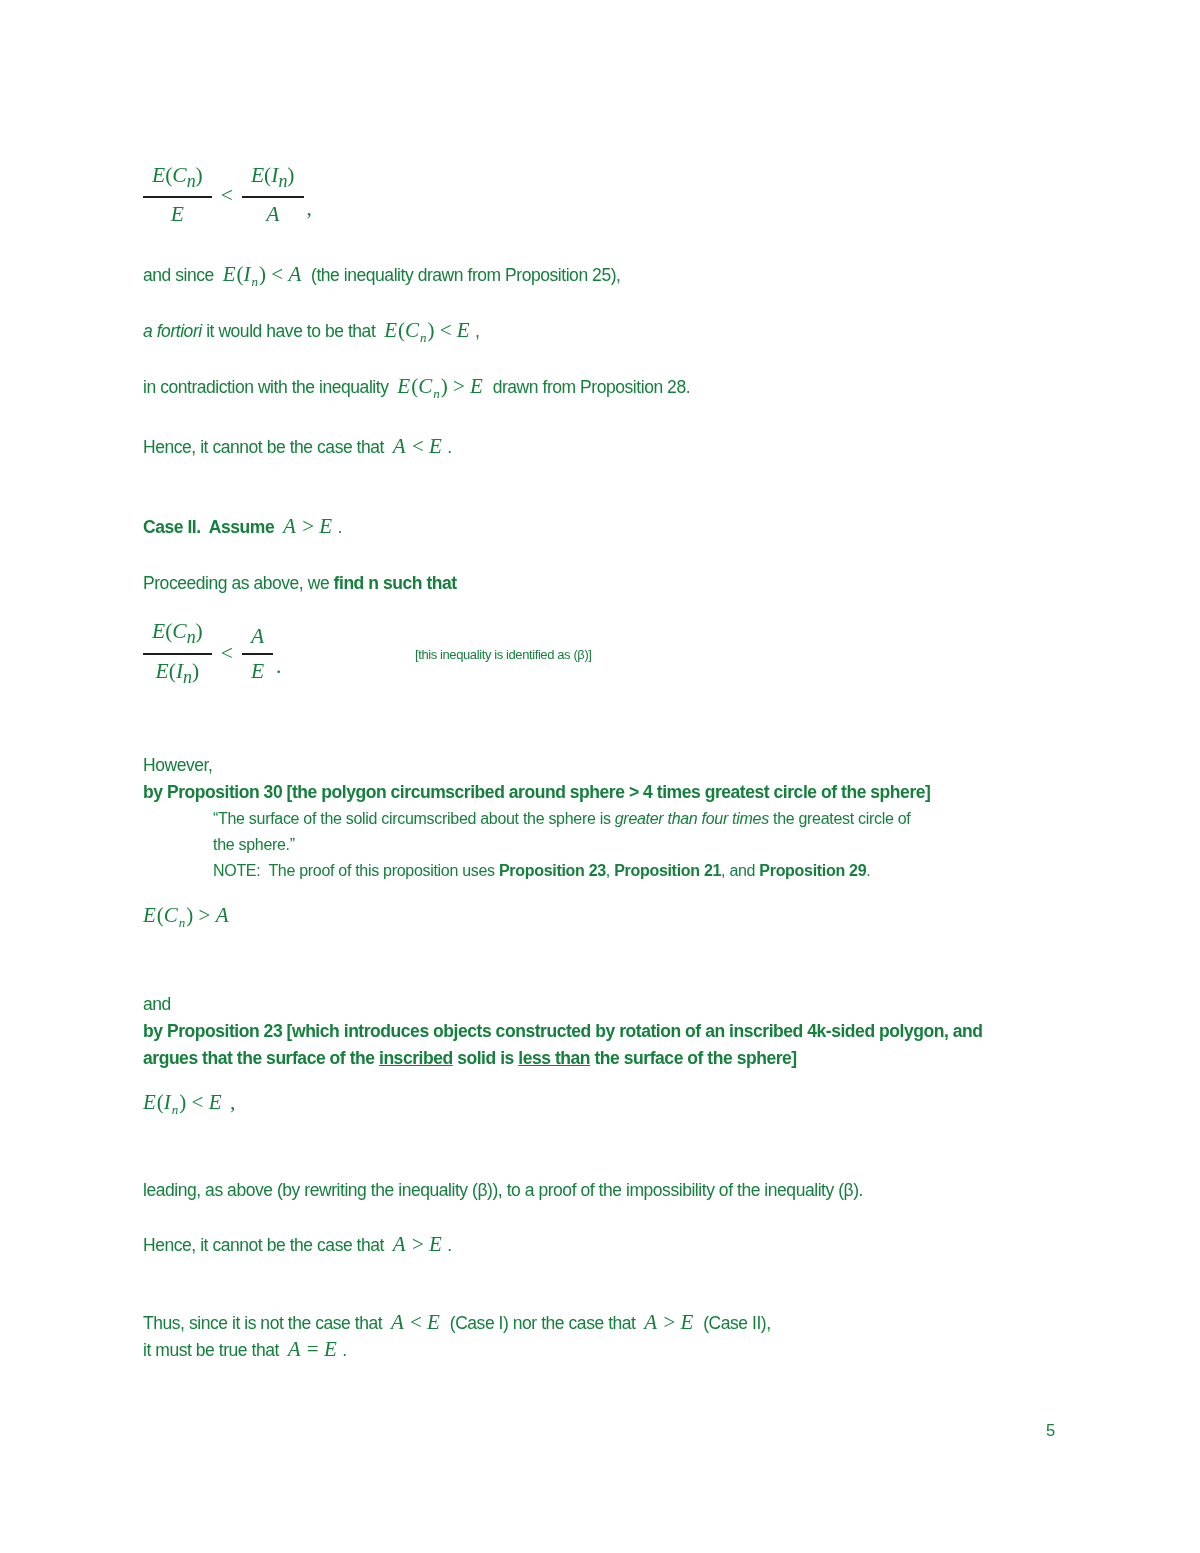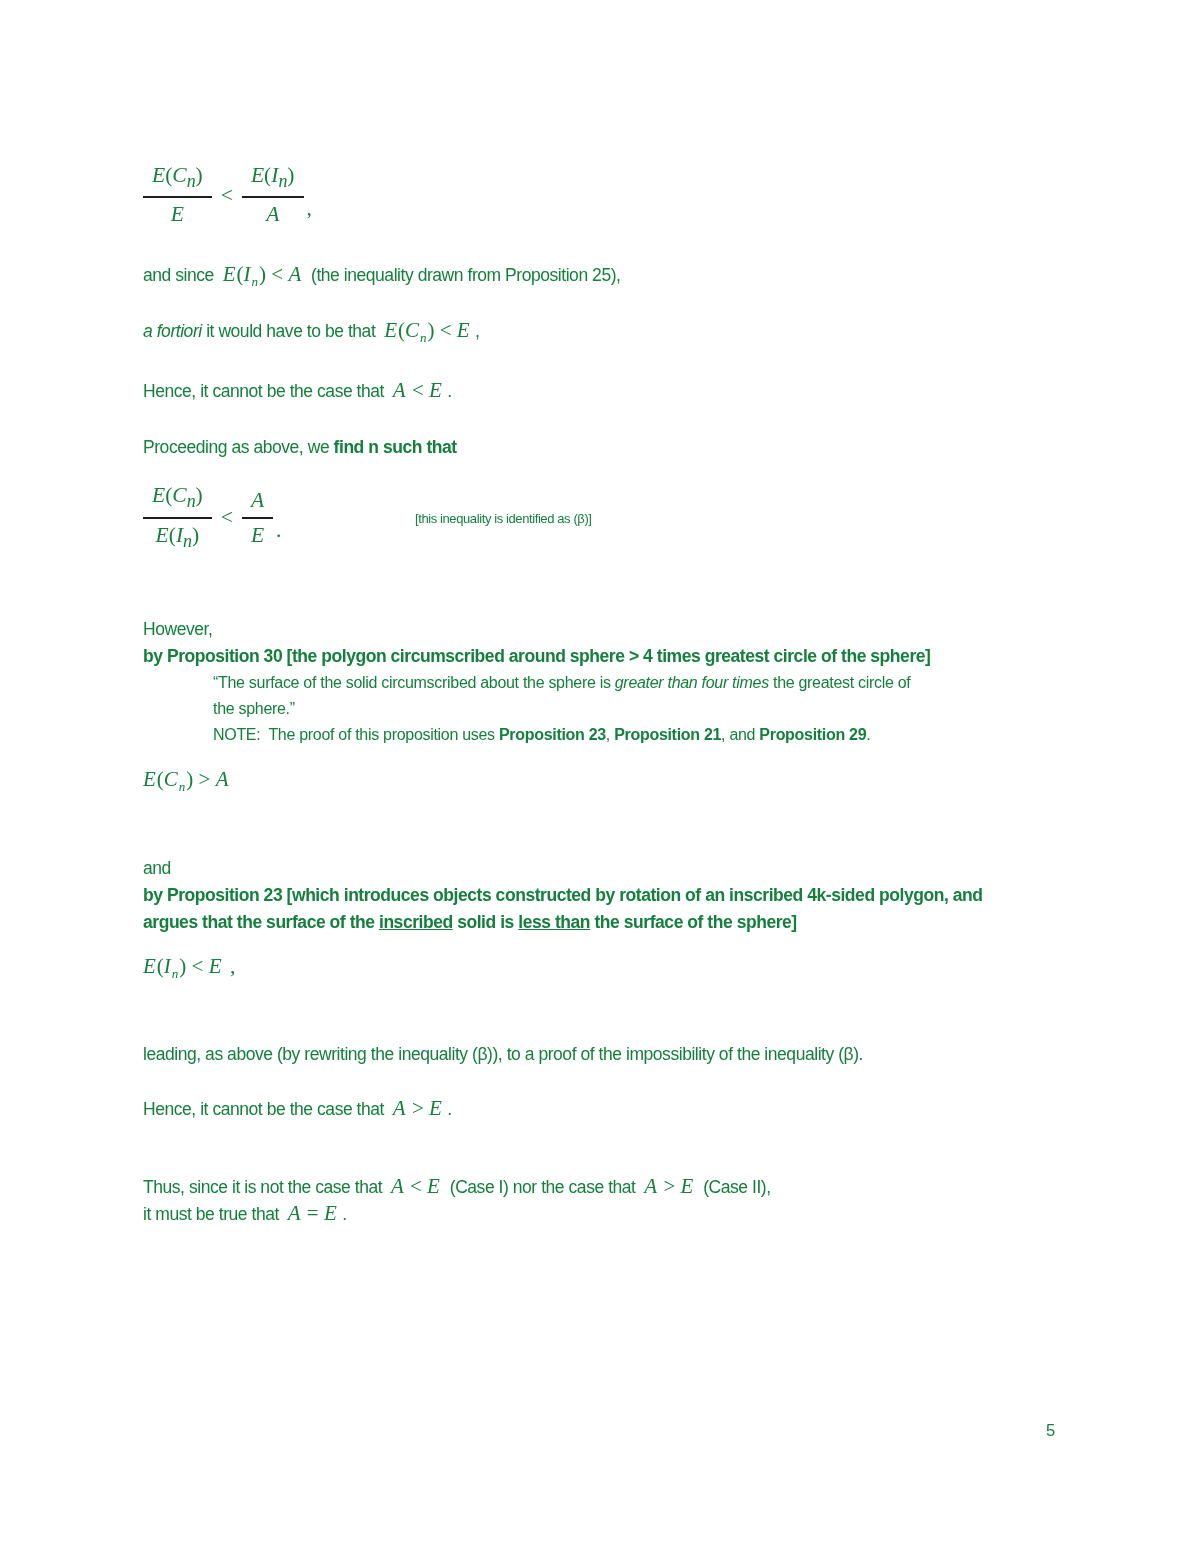--- a/index.html
+++ b/index.html
@@ -68,22 +68,28 @@
           <span class="den"><i>A</i></span>
         </span>
         <span class="frac-tail">,</span>
       </div>
       <div class="block para" style="margin-top: 35px;">
         <div class="line"><span class="r-plain">and since  </span><span class="r-math"><i>E</i>(<i>I</i><sub><i>n</i></sub>) &lt; <i>A</i></span><span class="r-plain">  (the inequality drawn from Proposition 25),</span></div>
       </div>
       <div class="block para" style="margin-top: 29px;">
         <div class="line"><span class="r-italic">a fortiori</span><span class="r-plain"> it would have to be that  </span><span class="r-math"><i>E</i>(<i>C</i><sub><i>n</i></sub>) &lt; <i>E</i></span><span class="r-plain"> ,</span></div>
       </div>
+      <div class="block para" style="margin-top: 29px;">
+        <div class="line"><span class="r-plain">in contradiction with the inequality  </span><span class="r-math"><i>E</i>(<i>C</i><sub><i>n</i></sub>) &gt; <i>E</i></span><span class="r-plain">  drawn from Proposition 28.</span></div>
+      </div>
       <div class="block para" style="margin-top: 33px;">
         <div class="line"><span class="r-plain">Hence, it cannot be the case that  </span><span class="r-math"><i>A</i> &lt; <i>E</i></span><span class="r-plain"> .</span></div>
+      </div>
+      <div class="block para" style="margin-top: 53px;">
+        <div class="line"><span class="r-bold">Case II.  Assume  </span><span class="r-math"><i>A</i> &gt; <i>E</i></span><span class="r-plain"> .</span></div>
       </div>
       <div class="block para" style="margin-top: 29px;">
         <div class="line"><span class="r-plain">Proceeding as above, we </span><span class="r-bold">find n such that</span></div>
       </div>
       <div class="block formula" style="margin-top: 22px;">
         <span class="frac">
           <span class="num"><i>E</i>(<i>C</i><sub><i>n</i></sub>)</span>
           <span class="den"><i>E</i>(<i>I</i><sub><i>n</i></sub>)</span>
         </span>
         <span class="rel-op">&lt;</span>

